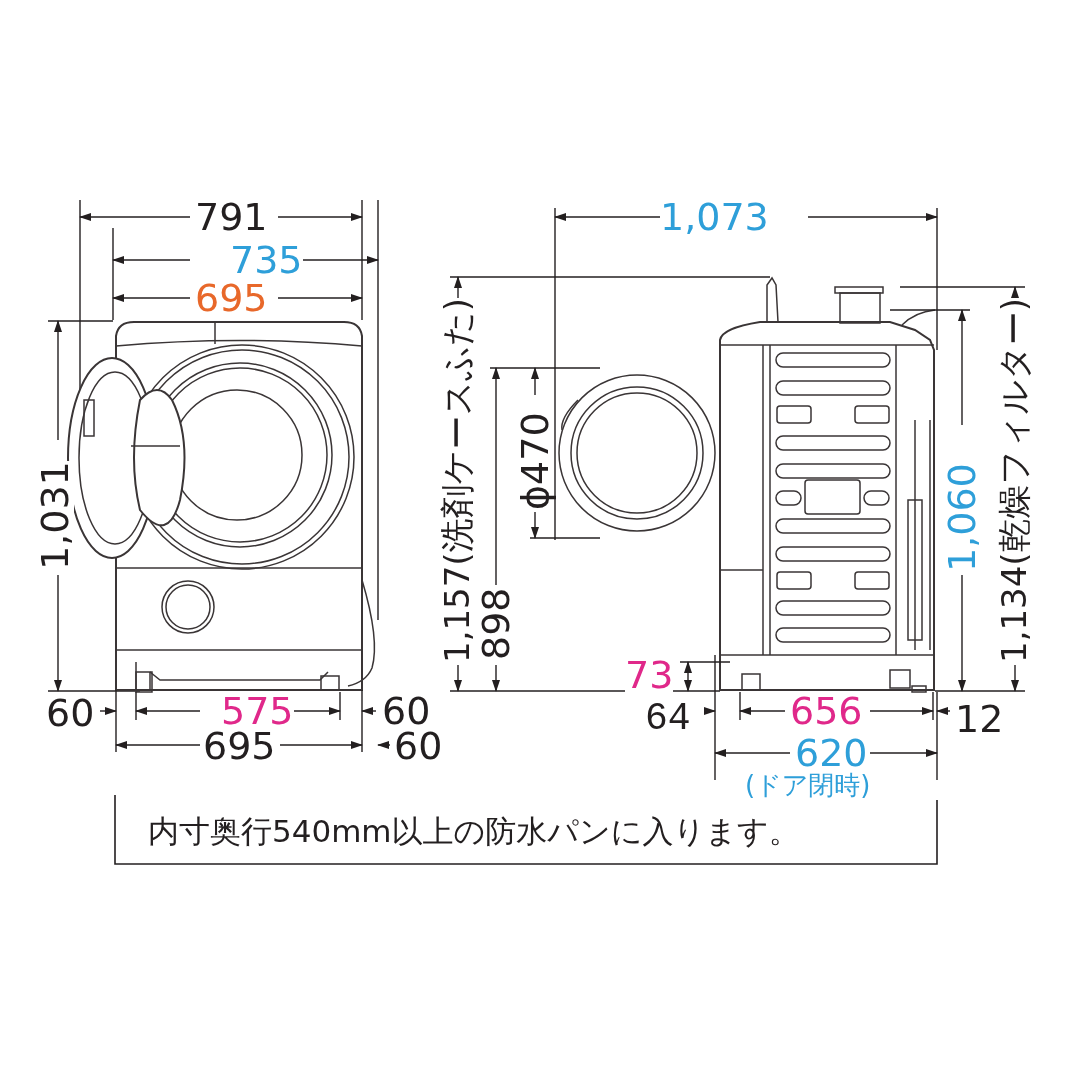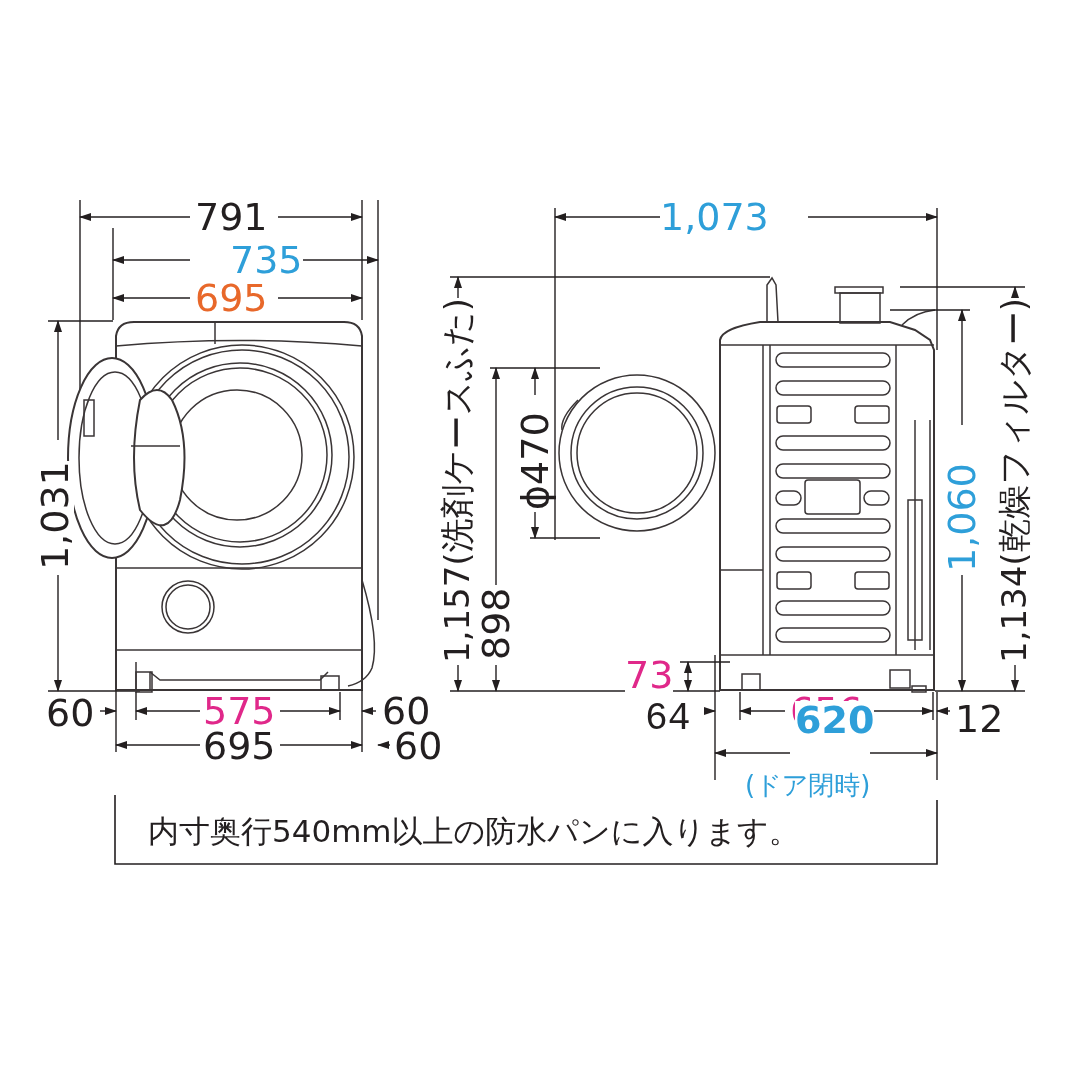--- a/index.html
+++ b/index.html
@@ -183,32 +183,32 @@
   .v{transform-origin:left top;transform:rotate(-90deg);}
   .small{font-size:34px;}
 </style>
 
 <div class="t" style="left:195px;top:198px;">791</div>
 <div class="t blue" style="left:195px;top:241px;margin-left:35px;">735</div>
 <div class="t orange" style="left:195px;top:279px;">695</div>
 <div class="t v" style="left:36px;top:570px;">1,031</div>
 
 <div class="t" style="left:46px;top:694px;">60</div>
-<div class="t mag" style="left:203px;top:692px;">575</div>
+<div class="t mag" style="left:221px;top:692px;">575</div>
 <div class="t" style="left:382px;top:692px;">60</div>
 <div class="t" style="left:203px;top:727px;">695</div>
 <div class="t" style="left:394px;top:727px;">60</div>
 
 <div class="t blue" style="left:660px;top:198px;">1,073</div>
 <div class="t v small" style="left:440px;top:663px;">1,157(洗剤ケースふた)</div>
 <div class="t v" style="left:477px;top:660px;">898</div>
 <div class="t v" style="left:516px;top:510px;">ϕ470</div>
 <div class="t v blue" style="left:943px;top:572px;">1,060</div>
 <div class="t v small" style="left:997px;top:663px;">1,134(乾燥フィルター)</div>
 
 <div class="t mag" style="left:625px;top:656px;">73</div>
 <div class="t" style="left:645px;top:700px;font-family:Liberation Mono, monospace;">64</div>
 <div class="t mag" style="left:790px;top:692px;">656</div>
 <div class="t" style="left:955px;top:700px;text-align:center;">12</div>
-<div class="t blue" style="left:795px;top:701px;font-weight:bold;">620</div>
+<div class="t blue" style="left:795px;top:734px;">620</div>
 <div class="t blue small" style="left:745px;top:772px;font-size:26px;">(ドア閉時)</div>
 
 <div class="t" style="left:148px;top:816px;font-size:31px;">内寸奥行540mm以上の防水パンに入ります。</div>
 
 </body></html>

